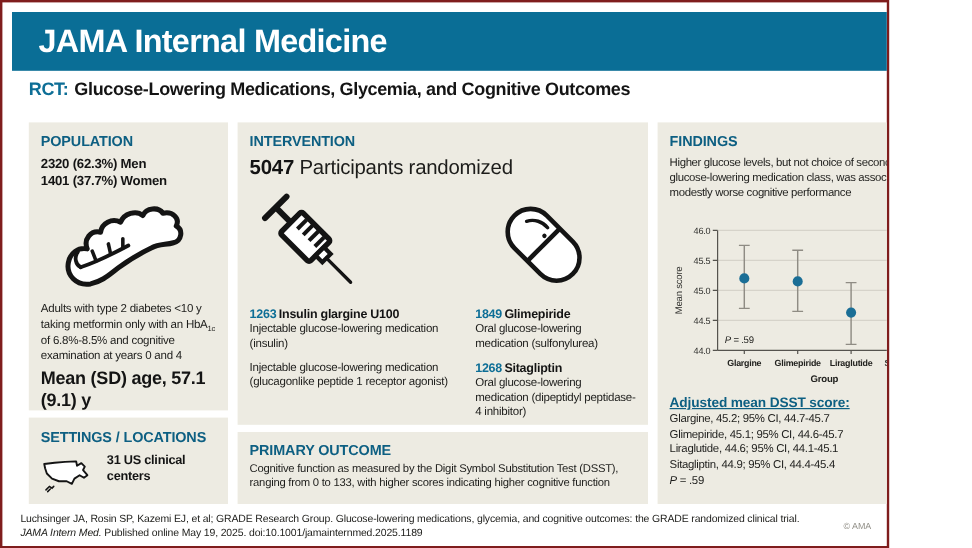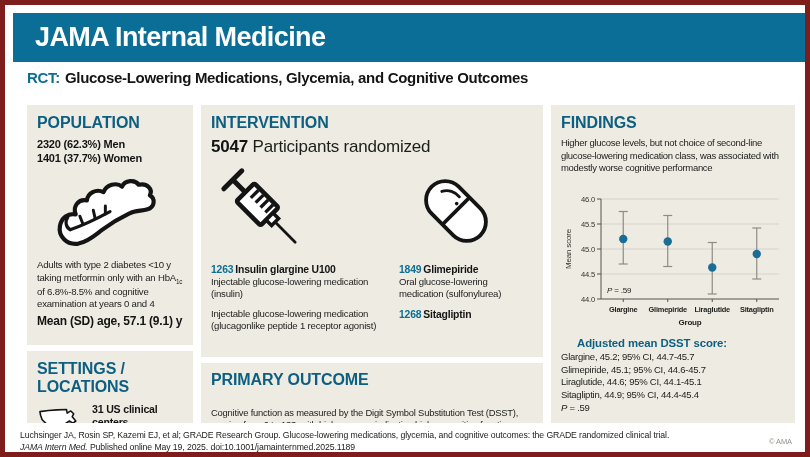--- a/index.html
+++ b/index.html
@@ -1,66 +1,66 @@
 <!DOCTYPE html>
 <html><head>
 <meta charset="utf-8">
 <style>
   html,body{margin:0;padding:0;background:#ffffff;}
   body{font-family:"Liberation Sans",sans-serif;}
-  .frame{position:relative;width:810px;height:457px;box-sizing:border-box;border:5px solid #7f1d1d;background:#fff;overflow:hidden;}
+  .frame{position:relative;width:741px;height:457px;box-sizing:border-box;border:2px solid #7f1d1d;background:#fff;overflow:hidden;}
 
   .masthead{position:absolute;left:8px;top:8px;width:794px;height:49px;background:#0a6e96;display:flex;align-items:center;}
   .masthead h1{margin:0 0 0 22px;font-size:27px;font-weight:700;letter-spacing:-0.6px;color:#fff;}
 
   .subtitle{position:absolute;left:22px;top:64px;font-size:15px;font-weight:700;color:#141414;letter-spacing:-0.3px;white-space:nowrap;}
   .subtitle .tag{color:#0d6e96;margin-right:5px;}
 
   .cols{position:absolute;left:22px;top:100px;width:768px;height:318px;display:flex;gap:8px;}
   .col{display:flex;flex-direction:column;gap:6px;}
   .col-left{width:166px;}
   .col-mid{width:342px;}
   .col-right{width:244px;}
 
   .panel{background:#edebe2;box-sizing:border-box;padding:9px 10px;letter-spacing:-0.2px;overflow:hidden;}
-  .sec-heading{margin:0 0 5px 0;font-size:16px;font-weight:700;color:#0d5f82;letter-spacing:-0.1px;}
+  .sec-heading{margin:0 0 5px 0;font-size:12px;font-weight:700;color:#0d5f82;letter-spacing:-0.1px;}
 
   .p-population{height:240px;display:flex;flex-direction:column;}
   .bold-line{font-size:11px;font-weight:700;color:#141414;line-height:1.28;}
   .pancreas-wrap{margin:10px auto 8px auto;}
   .body-text{font-size:9.6px;color:#1d1d1b;line-height:1.3;}
   .body-text sub{font-size:6.3px;}
-  .mean-age{margin-top:3px;font-size:12px;font-weight:700;color:#141414;line-height:1.2;}
+  .mean-age{margin-top:3px;font-size:15px;font-weight:700;color:#141414;line-height:1.2;}
 
   .p-settings{flex:1;display:flex;flex-direction:column;}
   .settings-row{display:flex;align-items:flex-start;gap:9px;margin-top:2px;}
   .settings-text{font-size:10.6px;font-weight:700;color:#141414;line-height:1.25;max-width:96px;}
 
   .p-intervention{height:252px;}
   .n-total-line{font-size:17px;color:#1d1d1b;}
   .n-total-line b{font-weight:700;color:#141414;}
   .iv-grid{display:grid;grid-template-columns:182px 1fr;column-gap:6px;margin-top:2px;}
   .icon-cell{height:104px;display:flex;align-items:center;}
   .icon-cell.syringe{padding-left:4px;}
   .icon-cell.capsule{padding-left:14px;}
   .arm{margin-bottom:7px;}
   .arm-title{font-size:10.4px;font-weight:700;color:#141414;line-height:1.25;}
   .arm-n{color:#0d6e96;margin-right:2px;}
   .arm-desc{font-size:9.6px;color:#1d1d1b;line-height:1.28;}
 
   .p-primary{flex:1;padding-top:8px;}
-  .p-primary .sec-heading{margin-bottom:18px;}
+  .p-primary .sec-heading{margin-bottom:2px;}
   .p-primary .body-text{font-size:9.4px;line-height:1.25;}
 
   .p-findings{height:318px;display:flex;flex-direction:column;}
   .findings-summary{font-size:9.5px;letter-spacing:-0.3px;color:#1d1d1b;line-height:1.32;}
   .chart-wrap{margin-top:16px;}
   svg{display:block;}
   .adjusted{margin-top:6px;}
-  .adj-heading{margin:0 0 2px 16px;font-size:11.4px;font-weight:700;color:#0d5f82;letter-spacing:-0.1px;}
+  .adj-heading{margin:0 0 2px 0;font-size:11.4px;font-weight:700;color:#0d5f82;letter-spacing:-0.1px;text-decoration:underline;}
   .adj-line{font-size:9.5px;color:#1d1d1b;line-height:1.36;letter-spacing:-0.25px;}
   .adj-line i{font-style:italic;}
 
   .footer{position:absolute;left:15px;top:424px;width:720px;font-size:8.7px;color:#22221f;line-height:1.42;letter-spacing:-0.1px;}
   .footer i{font-style:italic;}
   .copyright{position:absolute;right:13px;top:432px;font-size:7.4px;color:#8f8d85;}
 </style>
 </head>
 <body>
 
@@ -148,20 +148,21 @@
               <div class="arm-desc">Injectable glucose-lowering medication (glucagonlike peptide 1 receptor agonist)</div>
             </div>
           </div>
           <div>
             <div class="arm">
               <div class="arm-title"><span class="arm-n">1849</span><span>Glimepiride</span></div>
               <div class="arm-desc">Oral glucose-lowering medication (sulfonylurea)</div>
             </div>
             <div class="arm">
               <div class="arm-title"><span class="arm-n">1268</span><span>Sitagliptin</span></div>
+              <div class="arm-desc">Oral glucose-lowering medication (dipeptidyl peptidase-4 inhibitor)</div>
             </div>
           </div>
         </div>
       </div>
 
       <div class="panel p-primary">
         <h2 class="sec-heading">PRIMARY OUTCOME</h2>
         <div class="body-text">Cognitive function as measured by the Digit Symbol Substitution Test (DSST), ranging from 0 to 133, with higher scores indicating higher cognitive function</div>
       </div>
     </div>

